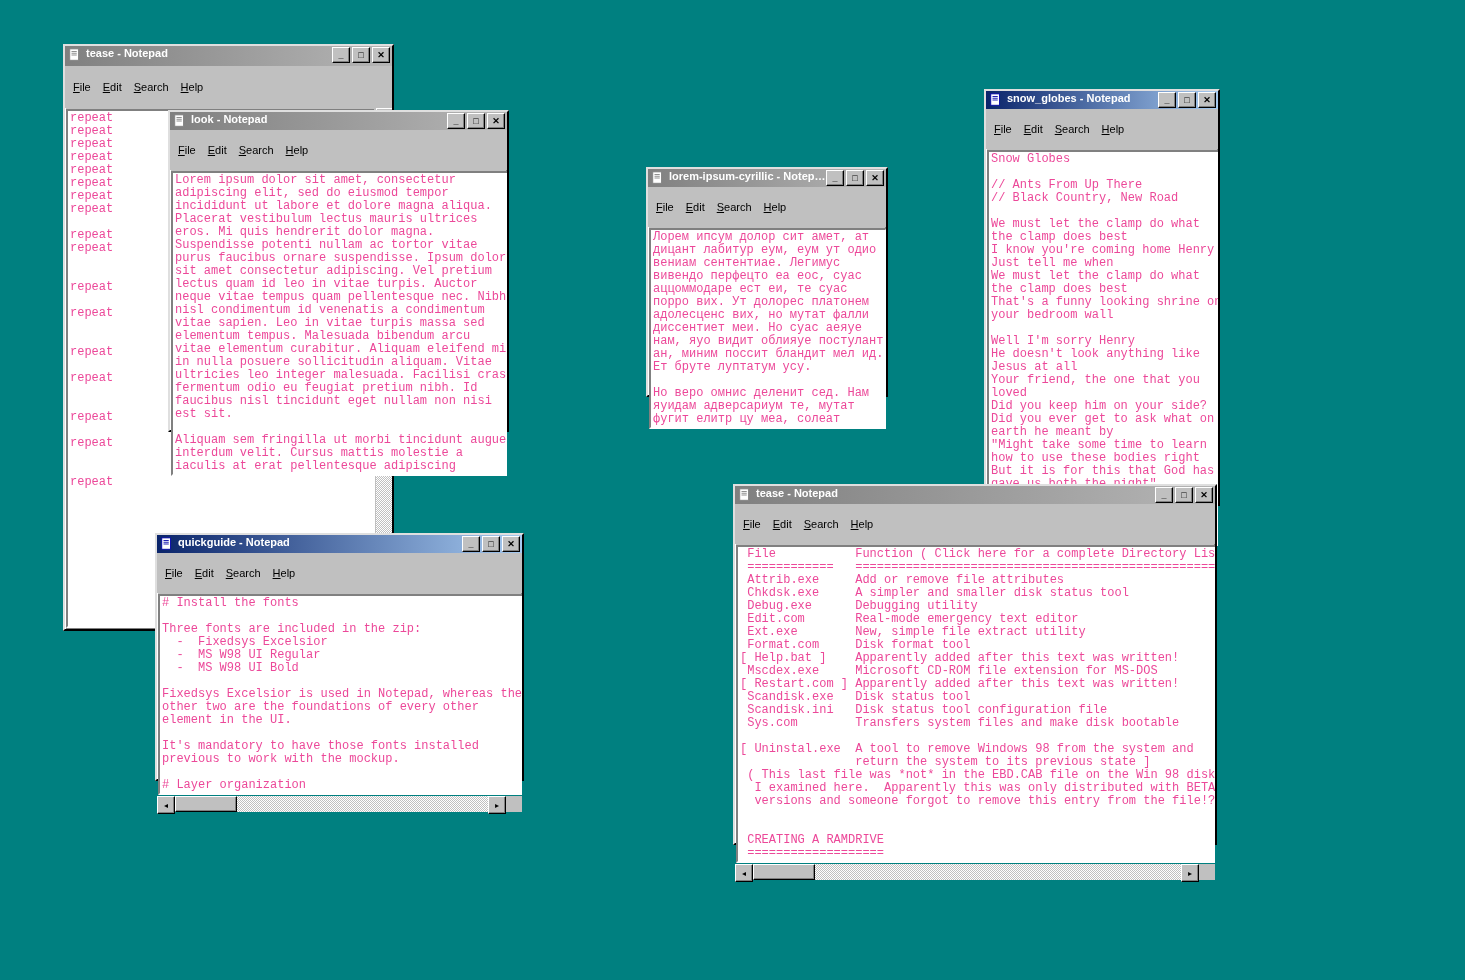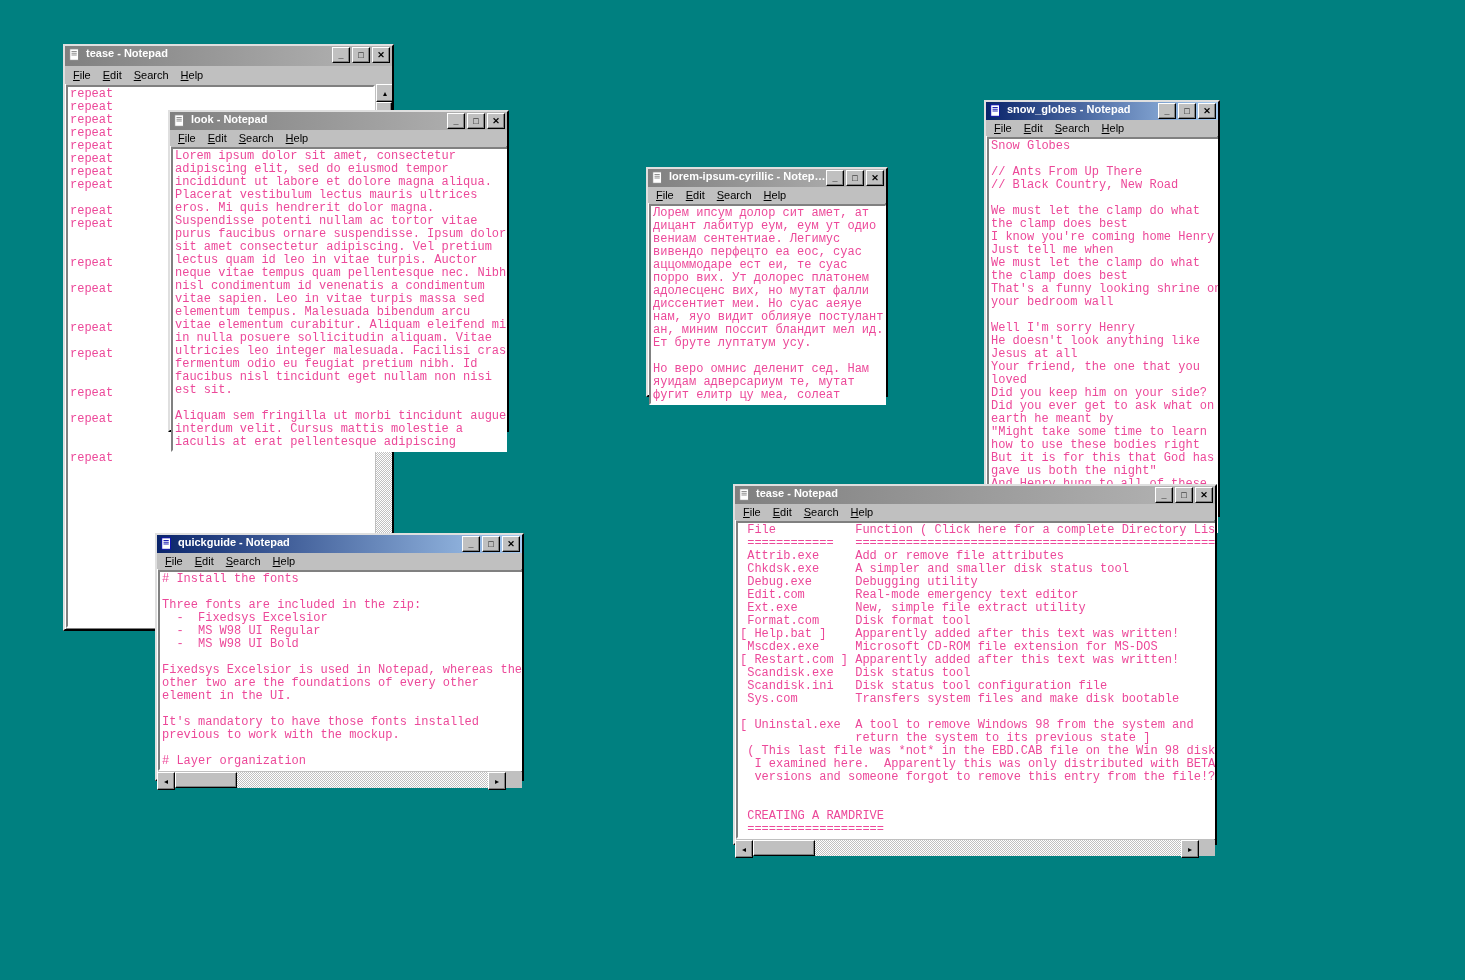--- a/index.html
+++ b/index.html
@@ -6,21 +6,21 @@
   .window{position:absolute;background:#c0c0c0;border:2px solid;border-color:#dfdfdf #000 #000 #dfdfdf;box-shadow:inset 1px 1px 0 #fff,inset -1px -1px 0 #808080;display:flex;flex-direction:column}
   .titlebar{height:18px;display:flex;padding:1px 2px;font-weight:bold;color:#fff;font-size:11px}
   .titlebar.active{background:linear-gradient(to right,#0a246a,#a6caf0)}
   .titlebar.inactive{background:linear-gradient(to right,#808080,#b5b5b5)}
   .title-icon{width:16px;height:16px;margin-right:3px;display:inline-flex;align-items:center;justify-content:center;font-size:10px}
   .title-text{flex:1;overflow:hidden;white-space:nowrap;text-overflow:ellipsis}
   .title-btns{display:flex;gap:0}
   .tbtn{width:16px;height:14px;background:#c0c0c0;border:1px solid;border-color:#fff #000 #000 #fff;box-shadow:inset -1px -1px 0 #808080;display:flex;align-items:center;justify-content:center;font-family:Arial;font-size:9px;font-weight:bold;color:#000;margin-left:2px;cursor:pointer}
   .tbtn:first-child{margin-left:0}
   .tbtn.close{margin-left:2px}
-  .menubar{height:18px;display:flex;align-items:center;padding:0 2px;background:#c0c0c0}
+  .menubar{height:18px;display:flex;align-items:center;padding:12px 2px;background:#c0c0c0}
   .menu-item{padding:2px 6px;cursor:pointer}
   .menu-item .ul{text-decoration:underline}
   .textarea-wrap{flex:1;margin:1px;border:2px solid;border-color:#808080 #fff #fff #808080;box-shadow:inset 1px 1px 0 #000;background:#fff;position:relative;display:flex}
   .textarea{flex:1;background:#fff;font-family:"Fixedsys","Courier New",monospace;font-size:12px;line-height:13px;color:#ec4899;white-space:pre;overflow:hidden;padding:1px 2px;font-weight:normal}
   .scrollbar-v{width:16px;background:#c0c0c0;border-left:0;display:flex;flex-direction:column}
   .scrollbar-h{height:16px;background:#c0c0c0;display:flex}
   .sb-btn{width:16px;height:16px;background:#c0c0c0;border:1px solid;border-color:#fff #000 #000 #fff;box-shadow:inset -1px -1px 0 #808080;display:flex;align-items:center;justify-content:center;font-size:8px;cursor:pointer}
   .sb-track{flex:1;background:repeating-conic-gradient(#c0c0c0 0 25%,#fff 0 50%) 0 0/2px 2px}
   .sb-thumb{background:#c0c0c0;border:1px solid;border-color:#fff #000 #000 #fff;box-shadow:inset -1px -1px 0 #808080}
   .sb-corner{width:16px;height:16px;background:#c0c0c0}
@@ -194,21 +194,21 @@
 
 Но веро омнис деленит сед. Нам
 яуидам адверсариум те, мутат
 фугит елитр цу меа, солеат</div>
         </div>
 
     </div>
   </div>
 </div>
 
-<div class="window" style="left:984px;top:100px;width:232px;height:413px">
+<div class="window" style="left:984px;top:89px;width:232px;height:413px">
   <div class="titlebar active">
     <span class="title-icon">
         <svg class="notepad-icon" viewBox="0 0 16 16">
           <rect x="2" y="1" width="10" height="13" fill="#fff" stroke="#00a"></rect>
           <line x1="4" y1="4" x2="10" y2="4" stroke="#00a"></line>
           <line x1="4" y1="6" x2="10" y2="6" stroke="#00a"></line>
           <line x1="4" y1="8" x2="10" y2="8" stroke="#00a"></line>
         </svg>
       </span>
     <span class="title-text"><span>snow_globes</span><span> - Notepad</span></span>

